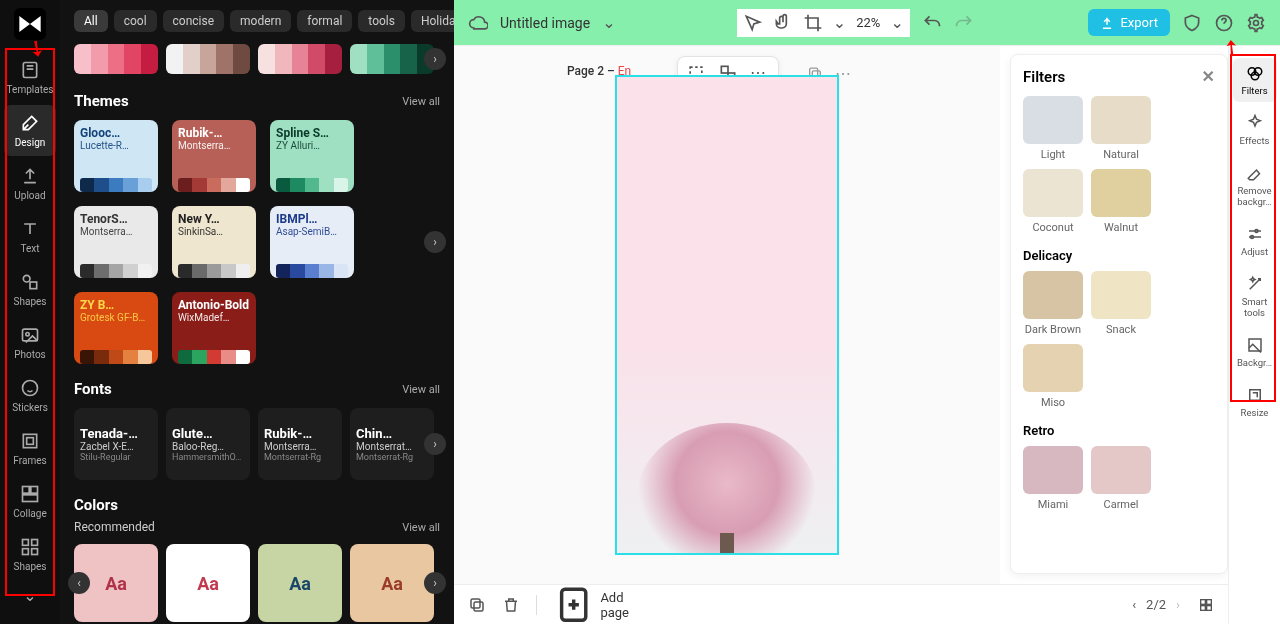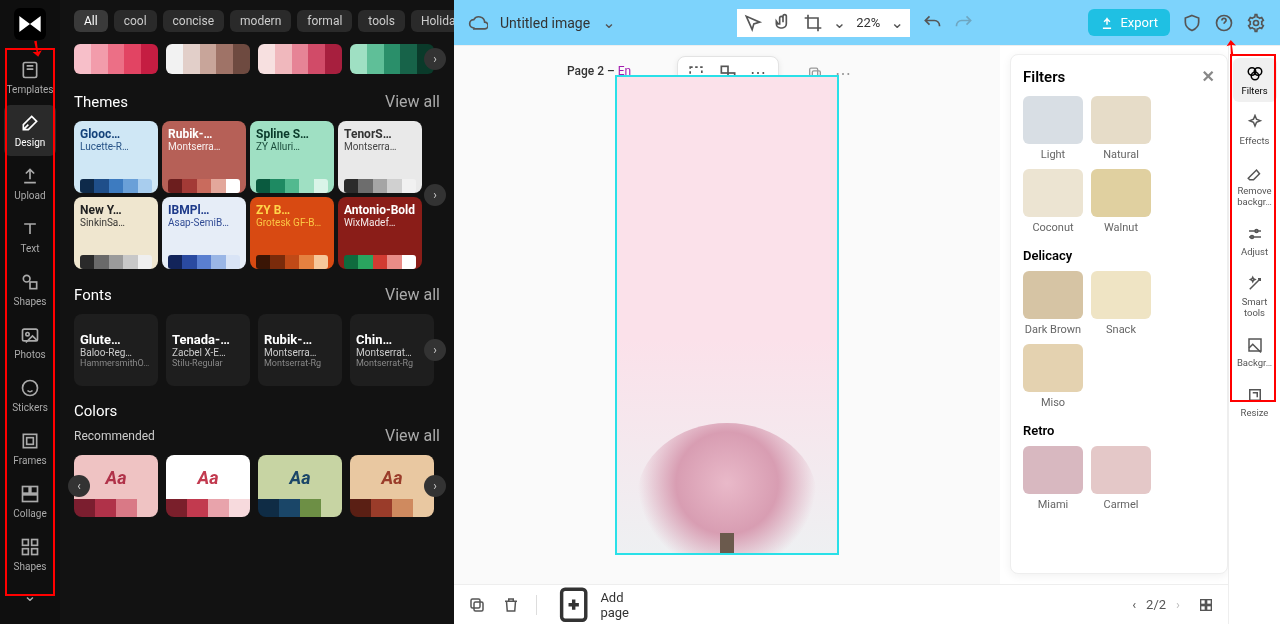--- a/index.html
+++ b/index.html
@@ -22,44 +22,44 @@
 .chip { background:#2a2a2a; color:#ccc; font-size:12px; padding:4px 10px; border-radius:6px; cursor:pointer; white-space:nowrap; }
 .chip.active { background:#3a3a3a; color:#fff; }
 
 .row5 { display:flex; gap:8px; margin-bottom:18px; position:relative; }
 .pal { width:84px; height:30px; border-radius:6px; overflow:hidden; display:flex; }
 .pal i { flex:1; }
 .scroll-btn { position:absolute; right:-6px; top:50%; transform:translateY(-50%); width:22px; height:22px; background:#333; border-radius:50%; color:#ccc; font-size:12px; display:flex; align-items:center; justify-content:center; }
 .scroll-btn.left { left:-6px; right:auto; }
 
 .sec-head { display:flex; justify-content:space-between; align-items:center; margin:4px 0 10px; }
-.sec-head h3 { font-size:15px; font-weight:400; }
-.sec-head a { font-size:16px; color:#aaa; cursor:pointer; }
-
-.theme-grid { display:flex; flex-wrap:wrap; gap:4px; position:relative; margin-bottom:16px; }
+.sec-head h3 { font-size:15px; font-weight:700; }
+.sec-head a { font-size:11px; color:#aaa; cursor:pointer; }
+
+.theme-grid { display:flex; flex-wrap:wrap; gap:14px; position:relative; margin-bottom:16px; }
 .theme { width:84px; height:72px; border-radius:8px; padding:6px 6px 0 6px; overflow:hidden; font-size:11px; display:flex; flex-direction:column; }
 .theme .t1 { font-weight:700; font-size:12px; white-space:nowrap; overflow:hidden; text-overflow:ellipsis; }
 .theme .t2 { font-size:10px; opacity:.9; white-space:nowrap; overflow:hidden; text-overflow:ellipsis; margin-bottom:4px; }
 .theme .bar { height:14px; display:flex; margin-top:auto; border-radius:3px; overflow:hidden; }
 .theme .bar i { flex:1; }
 
 .font-grid { display:flex; gap:8px; position:relative; margin-bottom:16px; }
 .fontc { width:84px; height:72px; background:#1e1e1e; border-radius:8px; padding:8px 6px; display:flex; flex-direction:column; justify-content:center; }
 .fontc .f1 { font-size:13px; font-weight:700; white-space:nowrap; overflow:hidden; text-overflow:ellipsis; }
 .fontc .f2 { font-size:10px; color:#ccc; white-space:nowrap; overflow:hidden; text-overflow:ellipsis; }
 .fontc .f3 { font-size:9px; color:#888; white-space:nowrap; overflow:hidden; text-overflow:ellipsis; }
 
 .color-grid { display:flex; gap:8px; position:relative; }
-.colc { width:84px; height:62px; border-radius:8px; overflow:hidden; display:flex; flex-direction:column;font-style:italic; }
+.colc { width:84px; height:78px; border-radius:8px; overflow:hidden; display:flex; flex-direction:row; }
 .colc .top { flex:1; display:flex; align-items:center; justify-content:center; font-weight:700; font-size:18px; }
 .colc .bot { height:18px; display:flex; }
 .colc .bot i { flex:1; }
 
 
-.topbar { position:absolute; left:454px; top:0; right:0; height:46px; display:flex; align-items:center; padding:0 14px; gap:12px; border-bottom:1px solid #eee; background:#7dd3fc; }
+.topbar { position:absolute; left:454px; top:0; right:0; height:46px; display:flex; align-items:center; padding:0 14px; gap:12px; border-bottom:1px solid #eee; background:#86efac; }
 .topbar .title { font-size:14px; color:#333; }
 .tb-ic { width:20px; height:20px; color:#555; cursor:pointer; }
 .spacer { flex:1; }
 .tool-group { display:flex; align-items:center; gap:10px; background:#fff; padding:4px 6px; }
 .zoom { font-size:13px; color:#333; }
 .export { background:#1fc0e3; color:#fff; border:none; padding:6px 12px; border-radius:6px; font-size:13px; display:flex; align-items:center; gap:6px; cursor:pointer; }
 
 
 .canvas-wrap { position:absolute; left:454px; top:46px; right:280px; bottom:40px; background:#fafafa; display:flex; align-items:center; justify-content:center; }
 .page-label { position:absolute; top:18px; left:50%; transform:translateX(-160px); font-size:12px; color:#888; }
@@ -340,28 +340,28 @@
       </div>
       <div class="scroll-btn">›</div>
   </div>
 
   <div class="sec-head">
       <h3>Fonts</h3>
       <a>View all</a>
     </div>
   <div class="font-grid" id="font-grid">
     <div class="fontc">
+        <div class="f1">Tenada-…</div>
+        <div class="f2">Zacbel X-E…</div>
+        <div class="f3">Stilu-Regular</div>
+      </div>
+      <div class="fontc">
         <div class="f1">Glute…</div>
         <div class="f2">Baloo-Reg…</div>
         <div class="f3">HammersmithO…</div>
-      </div>
-      <div class="fontc">
-        <div class="f1">Tenada-…</div>
-        <div class="f2">Zacbel X-E…</div>
-        <div class="f3">Stilu-Regular</div>
       </div>
       <div class="fontc">
         <div class="f1">Rubik-…</div>
         <div class="f2">Montserra…</div>
         <div class="f3">Montserrat-Rg</div>
       </div>
       <div class="fontc">
         <div class="f1">Chin…</div>
         <div class="f2">Montserrat…</div>
         <div class="f3">Montserrat-Rg</div>
@@ -477,21 +477,21 @@
     </div>
   <div class="tb-ic">
       <svg viewBox="0 0 24 24" fill="none" stroke="currentColor" stroke-width="2">
         <circle cx="12" cy="12" r="3"></circle>
         <path d="M19 12a7 7 0 00-.2-1.7l2-1.5-2-3.4-2.4.9a7 7 0 00-3-1.7L13 2h-2l-.4 2.6a7 7 0 00-3 1.7l-2.4-.9-2 3.4 2 1.5A7 7 0 005 12c0 .6.1 1.1.2 1.7l-2 1.5 2 3.4 2.4-.9a7 7 0 003 1.7L11 22h2l.4-2.6a7 7 0 003-1.7l2.4.9 2-3.4-2-1.5c.1-.6.2-1.1.2-1.7z"></path>
       </svg>
     </div>
 </div>
 
 <div class="canvas-wrap">
-  <div class="page-label"><b>Page 2 – </b><span style="color:#a21caf">En</span></div>
+  <div class="page-label"><b>Page 2 – </b><span style="color:#ef4444">En</span></div>
   <div class="float-tools">
     <div class="tb-ic">
         <svg viewBox="0 0 24 24" fill="none" stroke="currentColor" stroke-width="2">
           <rect x="5" y="5" width="14" height="14" stroke-dasharray="3 3"></rect>
         </svg>
       </div>
     <div class="tb-ic">
         <svg viewBox="0 0 24 24" fill="none" stroke="currentColor" stroke-width="2">
           <rect x="4" y="4" width="8" height="8"></rect>
           <rect x="12" y="12" width="8" height="8"></rect>

